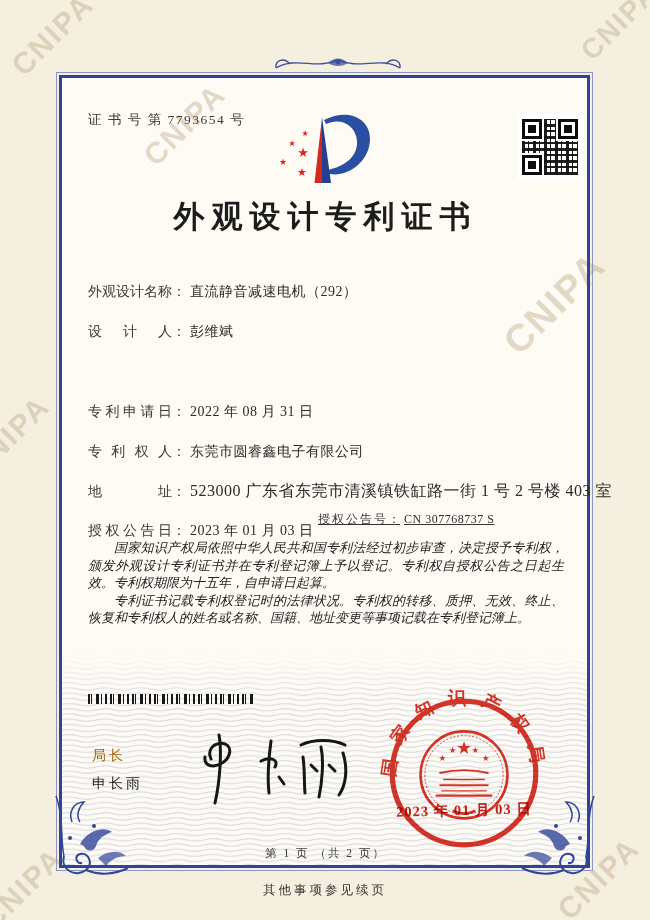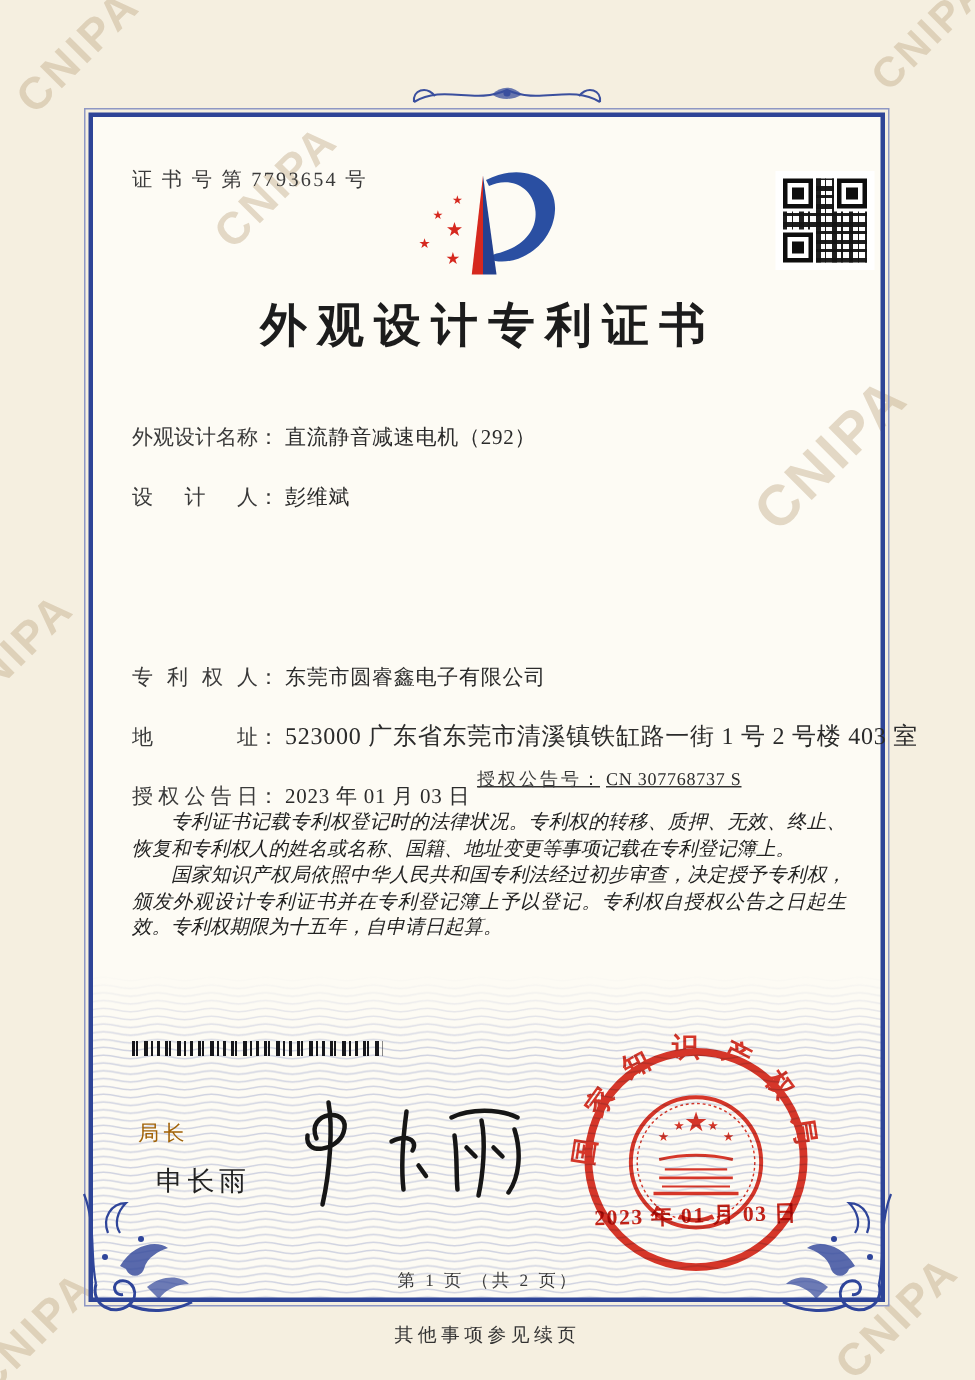--- a/index.html
+++ b/index.html
@@ -47,21 +47,21 @@
     text-align:justify;font-style:italic;color:#222;}
   .bodytext p{margin:0;text-indent:2em;}
   
   .barcode{left:88px;top:694px;width:167px;height:10px;
     background:repeating-linear-gradient(90deg,#17171c 0 2px,transparent 2px 3px,#17171c 3px 4px,
       transparent 4px 8px,#17171c 8px 11px,transparent 11px 13px,#17171c 13px 14px,
       transparent 14px 17px,#17171c 17px 19px,transparent 19px 22px);}
   
   .signer-title{left:92px;top:747px;font-size:14px;letter-spacing:3px;color:#a16207;
     font-family:"Liberation Sans","DejaVu Sans",sans-serif;}
-  .signer-name{left:104px;top:775px;font-size:18px;letter-spacing:3px;color:#222;
+  .signer-name{left:92px;top:775px;font-size:14px;letter-spacing:3px;color:#222;
     font-family:"Liberation Sans","DejaVu Sans",sans-serif;}
   
   .seal-svg{left:379px;top:688px;mix-blend-mode:multiply;}
   .seal-date{left:382px;top:801px;width:164px;text-align:center;font-size:14.5px;font-weight:700;
     color:#c8241a;letter-spacing:1px;transform:rotate(-1.5deg);mix-blend-mode:multiply;}
   
   .footer-page{left:57px;top:846px;width:537px;text-align:center;font-size:11.5px;
     letter-spacing:2px;color:#3a3a3a;}
   .footer-note{left:0;top:882px;width:650px;text-align:center;font-size:12.5px;
     letter-spacing:3px;color:#333;}
@@ -154,36 +154,39 @@
   </div>
 
   <div class="abs title">外观设计专利证书</div>
 
   <div class="abs frow" style="top:272px;">
     <span class="flabel">外观设计名称</span><span class="colon">：</span><span class="fvalue">直流静音减速电机（292）</span>
   </div>
   <div class="abs frow" style="top:312px;">
     <span class="flabel">设计人</span><span class="colon">：</span><span class="fvalue">彭维斌</span>
   </div>
+  <div class="abs frow" style="top:392px;">
+    <span class="flabel">专利申请日</span><span class="colon">：</span><span class="fvalue">2022 年 08 月 31 日</span>
+  </div>
   <div class="abs frow" style="top:432px;">
     <span class="flabel">专利权人</span><span class="colon">：</span><span class="fvalue">东莞市圆睿鑫电子有限公司</span>
   </div>
   <div class="abs frow" style="top:472px;">
     <span class="flabel">地址</span><span class="colon">：</span><span class="fvalue" style="font-size:16px">523000 广东省东莞市清溪镇铁缸路一街 1 号 2 号楼 403 室</span>
   </div>
   <div class="abs frow" style="top:511px;">
     <span class="flabel">授权公告日</span><span class="colon">：</span><span class="fvalue">2023 年 01 月 03 日</span>
   </div>
   <div class="abs grant2" style="top:511px;">
     <span class="flabel2">授权公告号</span><span class="colon">：</span><span class="fvalue">CN 307768737 S</span>
   </div>
 
   <div class="abs bodytext">
+    <p>国家知识产权局依照中华人民共和国专利法经过初步审查，决定授予专利权，颁发外观设计专利证书并在专利登记簿上予以登记。专利权自授权公告之日起生效。专利权期限为十五年，自申请日起算。</p>
     <p>专利证书记载专利权登记时的法律状况。专利权的转移、质押、无效、终止、恢复和专利权人的姓名或名称、国籍、地址变更等事项记载在专利登记簿上。</p>
-    <p>国家知识产权局依照中华人民共和国专利法经过初步审查，决定授予专利权，颁发外观设计专利证书并在专利登记簿上予以登记。专利权自授权公告之日起生效。专利权期限为十五年，自申请日起算。</p>
   </div>
 
   <div class="abs barcode"></div>
 
   <div class="abs signer-title">局长</div>
   <div class="abs signer-name">申长雨</div>
 
   <svg class="abs" style="left:183px;top:731px;" width="185" height="78" viewBox="0 0 185 78">
     <g stroke="#161616" stroke-width="3" fill="none" stroke-linecap="round">
       <path d="M28,28 C20,10 52,6 46,24 C42,36 20,40 22,26"></path>

